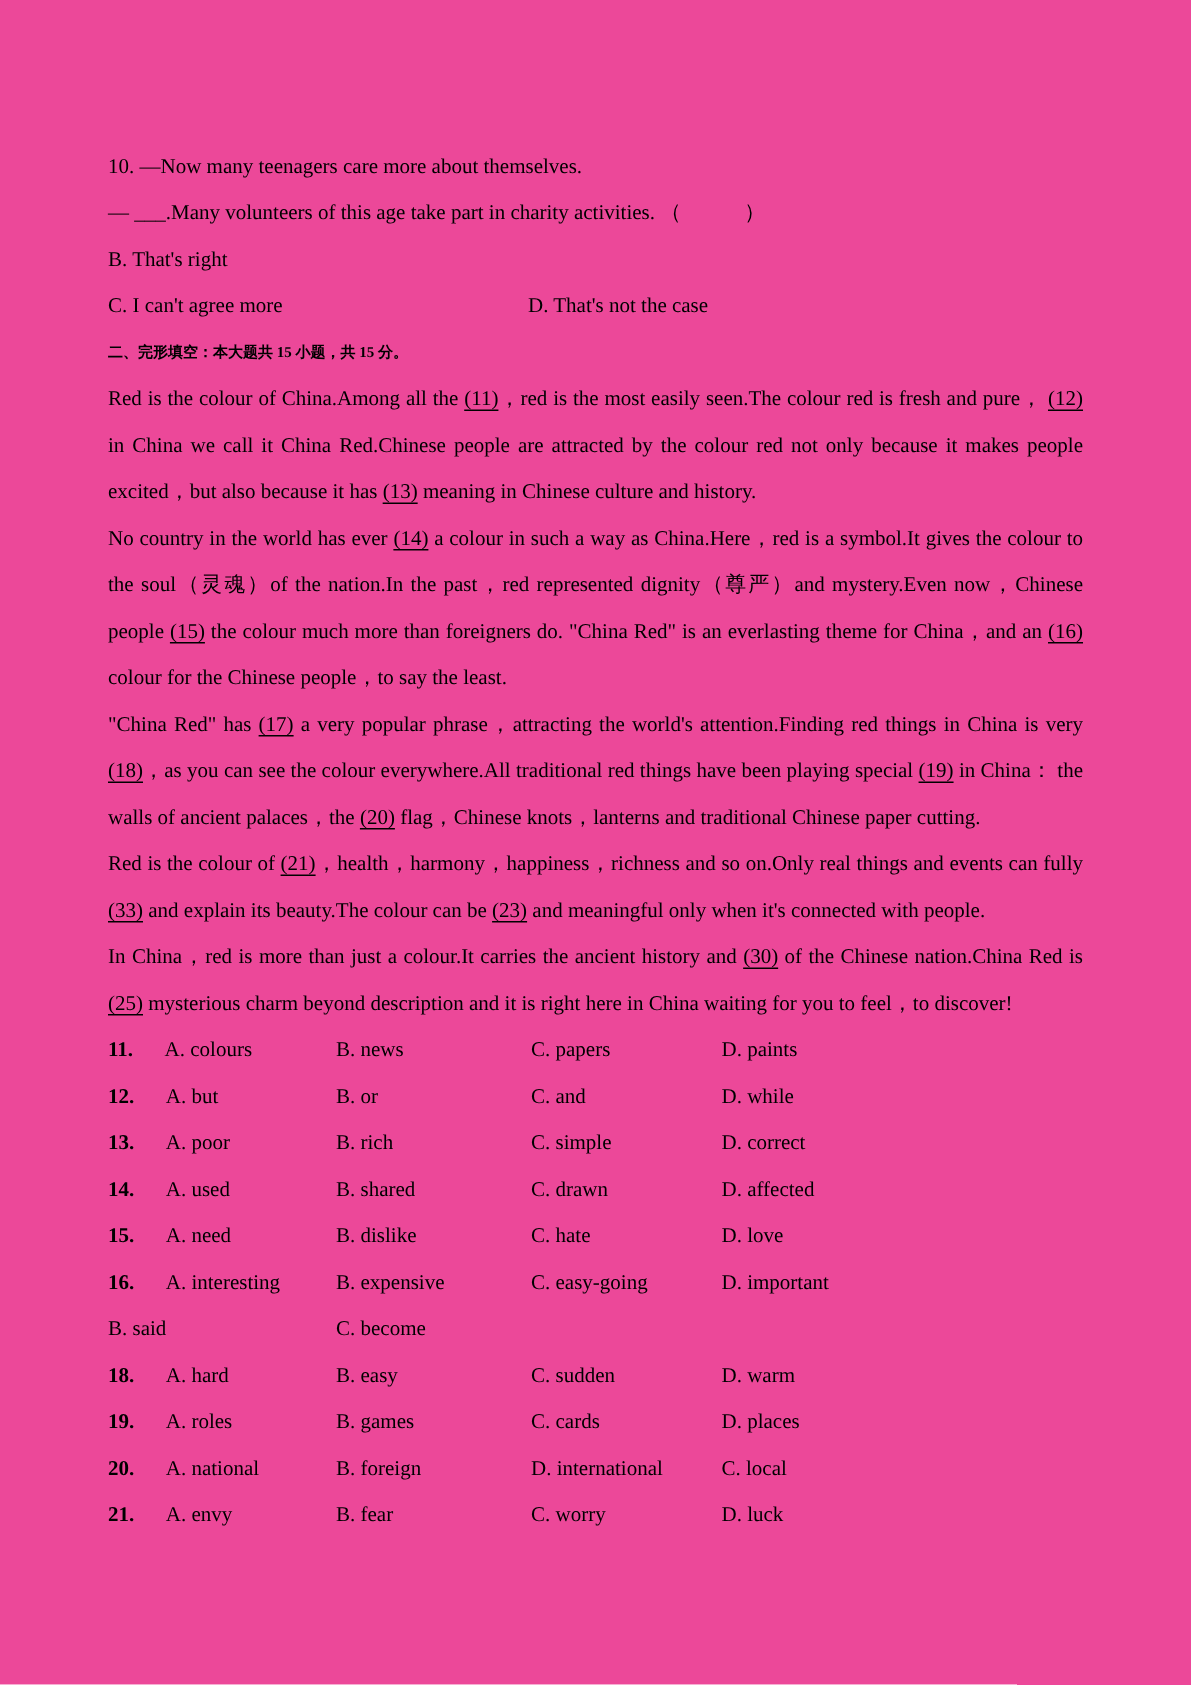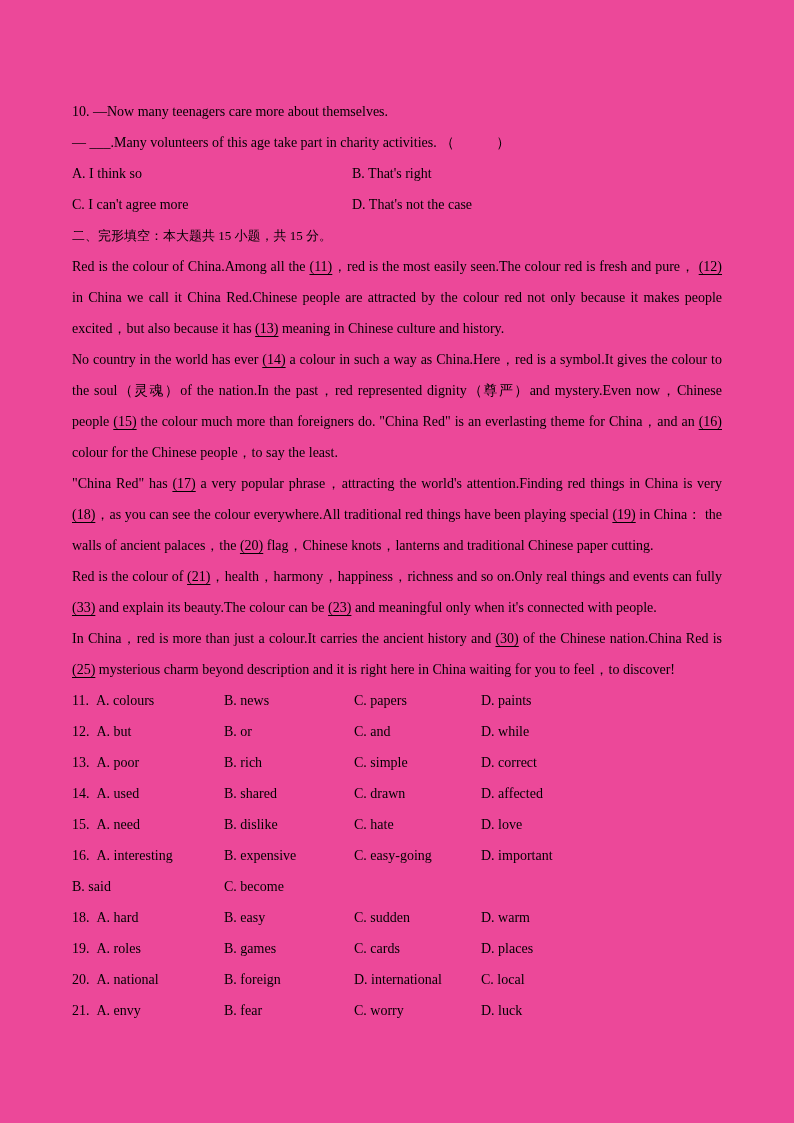--- a/index.html
+++ b/index.html
@@ -33,47 +33,46 @@
   }
   .content > div { margin: 0; }
   .line { white-space: pre-wrap; }
   .para { text-align: justify; }
   .blank {
     text-decoration: underline;
     text-underline-offset: 3px;
     margin-top: 32px;
   }
   .sec-header {
-    font-weight: 400;
-    font-size: 13px;
+    font-weight: 700;
+    font-size: 10px;
   }
   .opt-row-2col {
     display: grid;
     grid-template-columns: 280px 1fr;
   }
   .opt-row-4col {
     display: grid;
     grid-template-columns: 152px 130px 127px 1fr;
   }
   .qnum {
-    font-weight: 400;
-    margin-right: 7px;
+    font-weight: 700;
+    margin-right: 21px;
     text-align: center;
   }
 </style>
 </head>
 <body>
 
 <div class="page">
   <div class="content">
 
     <div class="line">10. —Now many teenagers care more about themselves.</div>
     <div class="line">— ___.Many volunteers of this age take part in charity activities. （　　　）</div>
     <div class="opt-row-2col">
-      <span>A. I think so</span>
       <span>B. That's right</span>
     </div>
     <div class="opt-row-2col">
       <span>C. I can't agree more</span>
       <span>D. That's not the case</span>
     </div>
 
     <div class="sec-header">二、完形填空：本大题共 15 小题，共 15 分。</div>
 
     <div class="para"><span>Red is the colour of China.Among all the </span><span class="blank">(11)</span><span>，red is the most easily seen.The colour red is fresh and pure， </span><span class="blank">(12)</span><span> in China we call it China Red.Chinese people are attracted by the colour red not only because it makes people excited，but also because it has </span><span class="blank">(13)</span><span> meaning in Chinese culture and history.</span></div>

